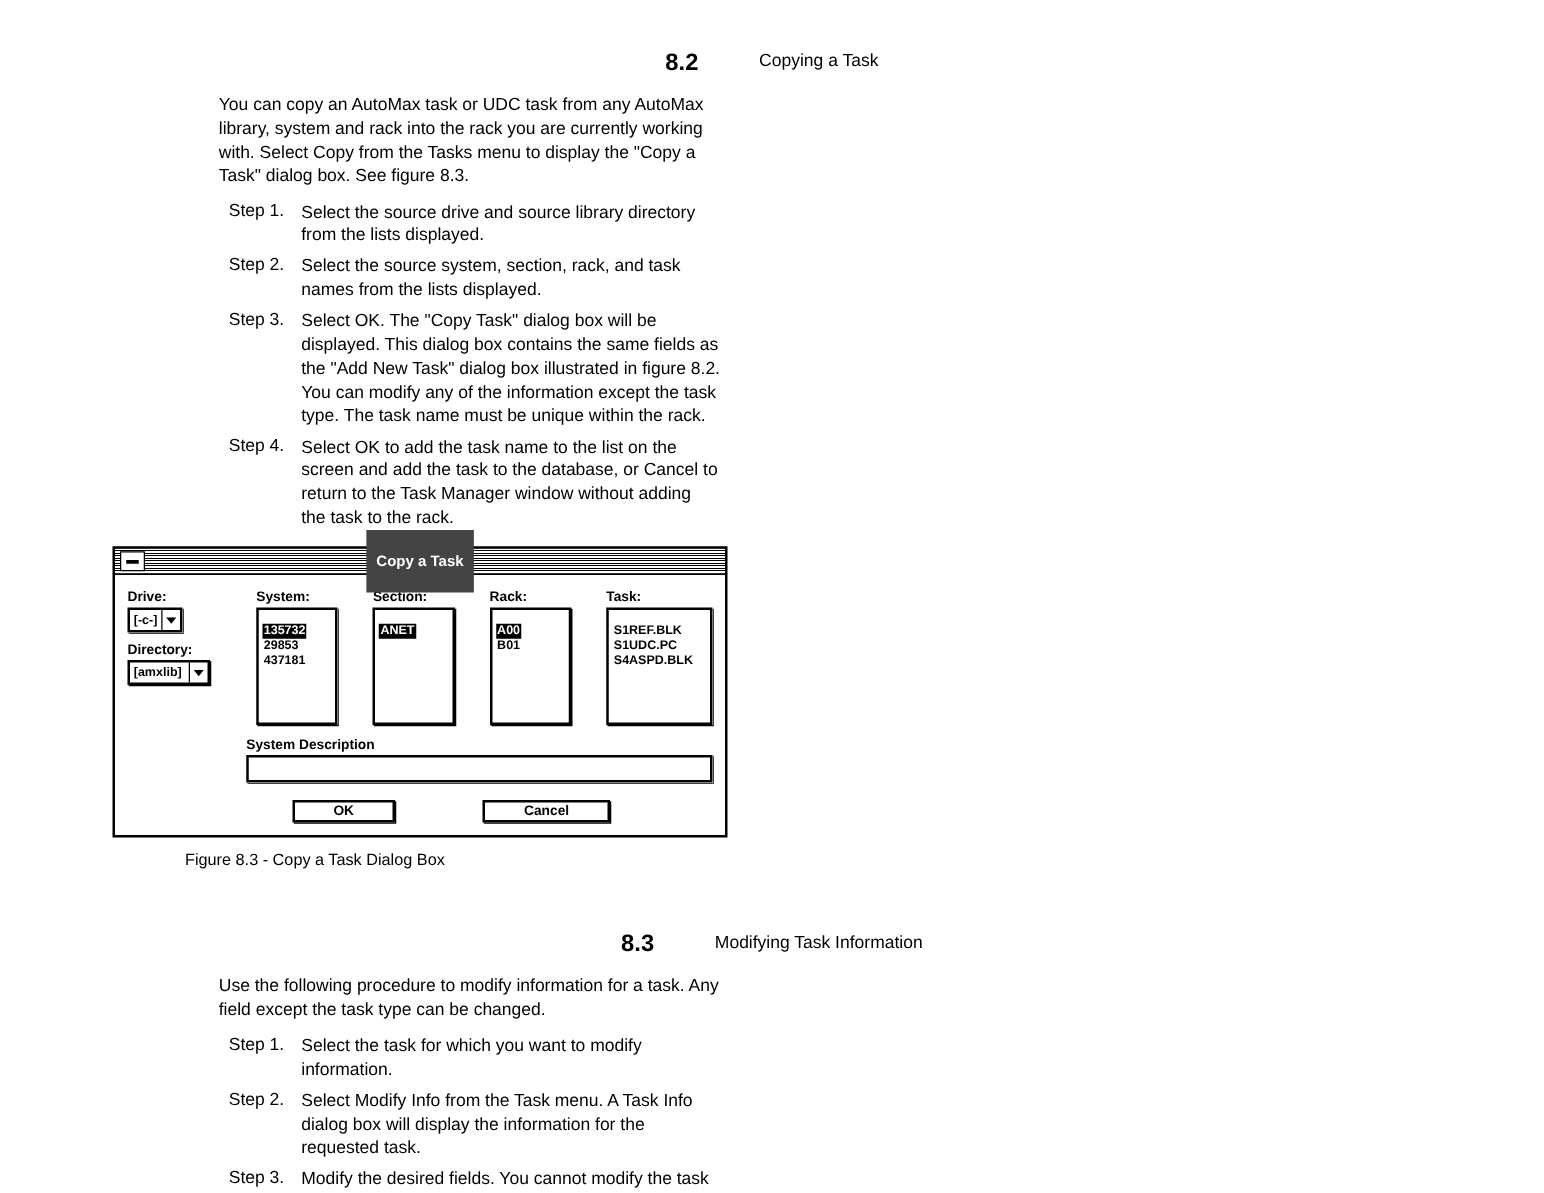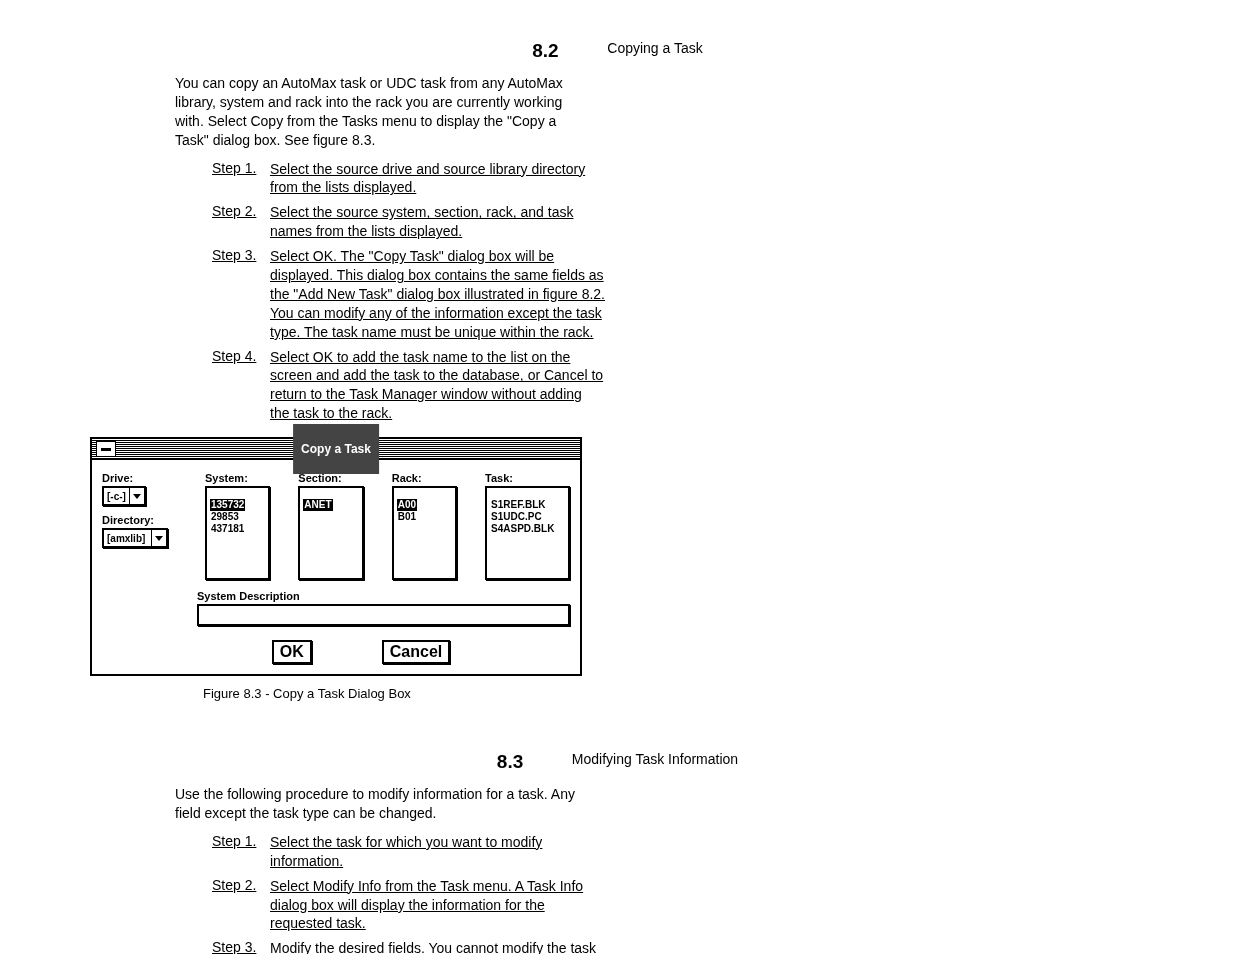--- a/index.html
+++ b/index.html
@@ -27,23 +27,22 @@
   font-size: 14px;
 }
 .intro-para {
   margin-left: 75px;
   width: 400px;
   line-height: 1.35;
   margin-bottom: 10px;
 }
 .step-row {
   display: flex;
-  margin-left: 112px;
+  margin-left: 83px;
   margin-bottom: 6px;
-  text-decoration: underline;
 }
 .step-label {
   width: 58px;
   flex-shrink: 0;
 }
 .step-text {
   width: 335px;
   line-height: 1.35;
 }
 .figure-container {
@@ -166,28 +165,28 @@
 .dialog-buttons {
   display: flex;
   gap: 70px;
   justify-content: center;
   margin-top: 14px;
   margin-left: 50px;
 }
 .dlg-btn {
   border: 2px solid #000;
   box-shadow: 1px 1px 0 #000;
-  padding: 1px 6px;
-  font-size: 16px;
+  padding: 1px 31px;
+  font-size: 11px;
   font-weight: bold;
   background: #fff;
 }
 .figure-caption {
   margin-top: 10px;
-  margin-left: 113px;
+  margin-left: 58px;
   font-size: 13px;
 }
 .section-gap {
   height: 36px;
 }
 </style>
 </head>
 <body>
 
 <div class="section-heading">

